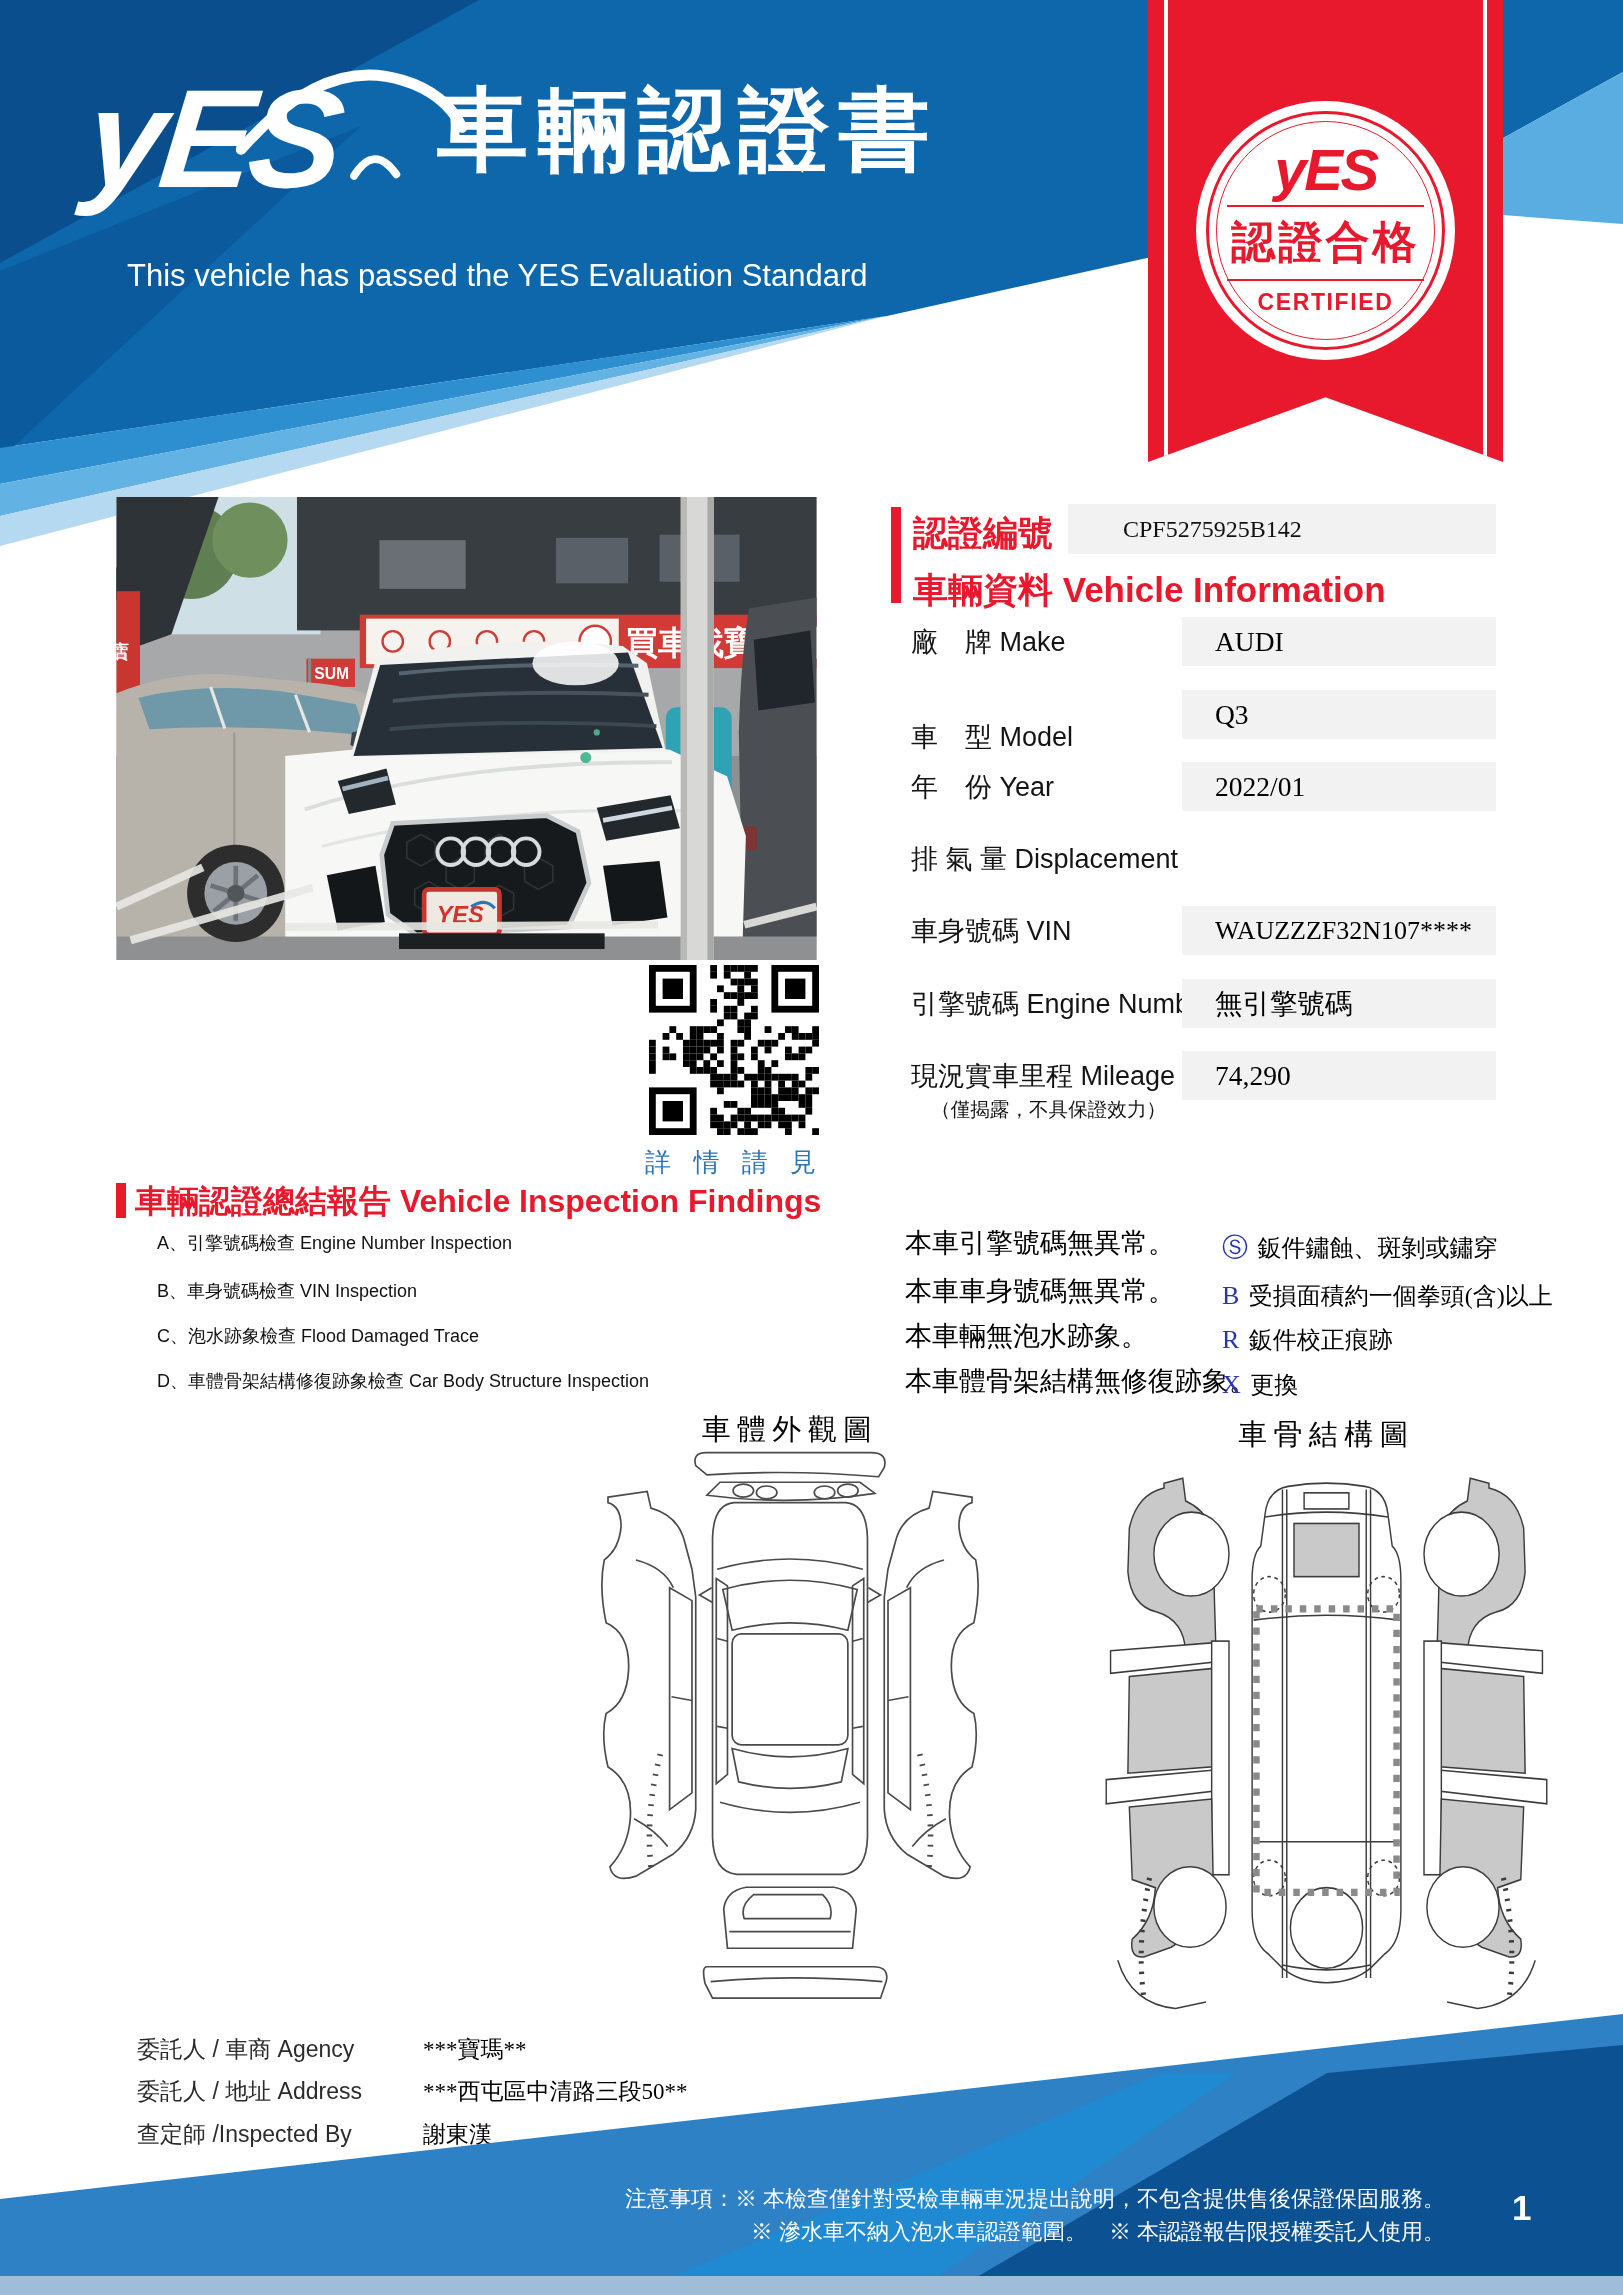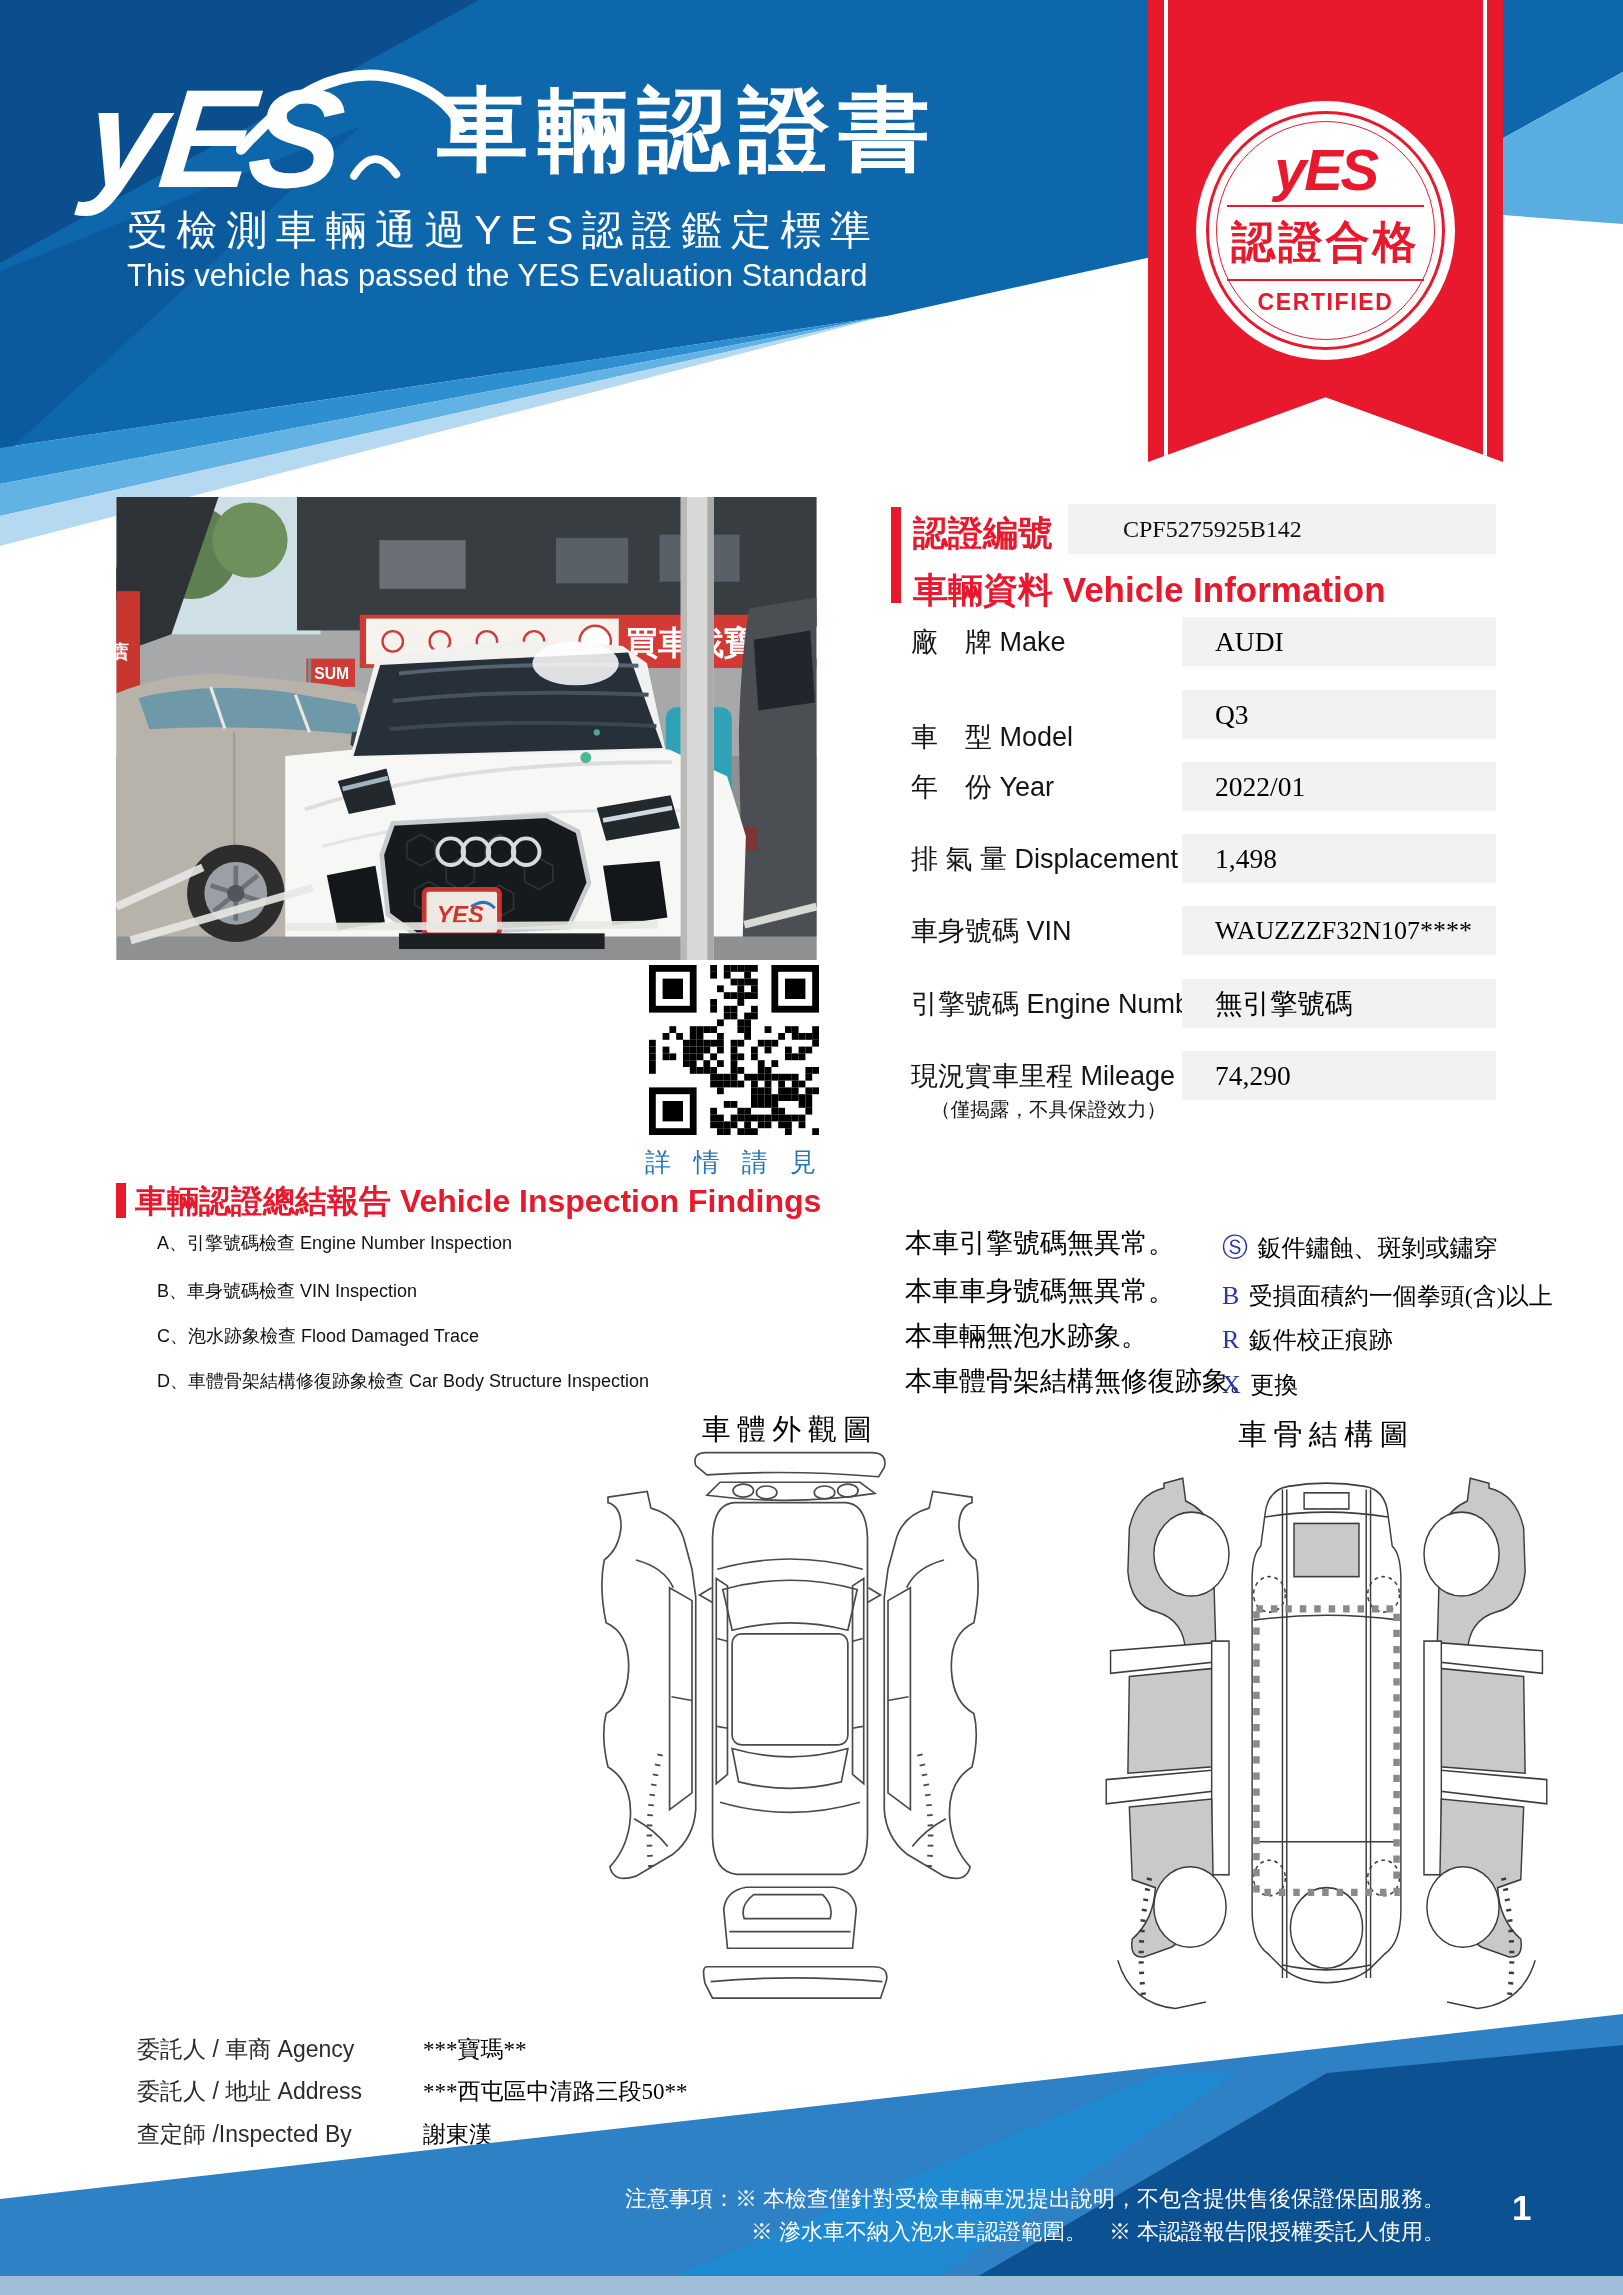--- a/index.html
+++ b/index.html
@@ -71,21 +71,20 @@
     <div class="poly" style="background:var(--header-light);clip-path:polygon(886px 316px,0 484px,0 516px);"></div>
     <div class="poly" style="background:var(--header-pale);clip-path:polygon(886px 316px,0 516px,0 546px);"></div>
     <div class="poly" style="background:var(--tr-light);clip-path:polygon(1380px 206px,1623px 72px,1623px 224px);"></div>
 
     <div class="logo-yes">yES</div>
     <svg class="abs" style="left:236px;top:49px;" width="236" height="141" viewBox="0 0 300 180">
       <path d="M6 128 Q110 8 212 40 Q266 56 288 100" stroke="#ffffff" stroke-width="14" fill="none" stroke-linecap="round"></path>
       <path d="M150 162 Q176 120 204 160" stroke="#ffffff" stroke-width="10" fill="none" stroke-linecap="round"></path>
     </svg>
     <div class="hdr-title">車輛認證書</div>
-    <div class="hdr-sub-zh">受檢測車輛通過YES認證鑑定標準</div>
     <div class="hdr-sub-en">This vehicle has passed the YES Evaluation Standard</div>
 
     <div class="ribbon">
       <div class="rline" style="left:15.7px;"></div>
       <div class="rline" style="right:15.7px;"></div>
       <div class="badge">
         <div class="ring"></div>
         <div class="ring2"></div>
         <div class="badge-inner">
           <div class="badge-logo">
@@ -433,21 +432,20 @@
   <div class="vlabel" style="top:617px;">廠　牌 Make</div>
   <div class="vbox" style="top:617px;">AUDI</div>
 
   <div class="vlabel" style="top:712px;">車　型 Model</div>
   <div class="vbox" style="top:690px;">Q3</div>
 
   <div class="vlabel" style="top:762px;">年　份 Year</div>
   <div class="vbox" style="top:762px;">2022/01</div>
 
   <div class="vlabel" style="top:834px;">排 氣 量 Displacement</div>
-  <div class="vbox" style="top:834px;">1,498</div>
 
   <div class="vlabel" style="top:906px;">車身號碼 VIN</div>
   <div class="vbox" style="top:906px;font-size:26px;">WAUZZZF32N107****</div>
 
   <div class="vlabel" style="top:979px;">引擎號碼 Engine Number</div>
   <div class="vbox" style="top:979px;">無引擎號碼</div>
 
   <div class="vlabel" style="top:1051px;">現況實車里程 Mileage</div>
   <div class="sublab" style="top:1096px;">（僅揭露，不具保證效力）</div>
   <div class="vbox" style="top:1051px;">74,290</div>

